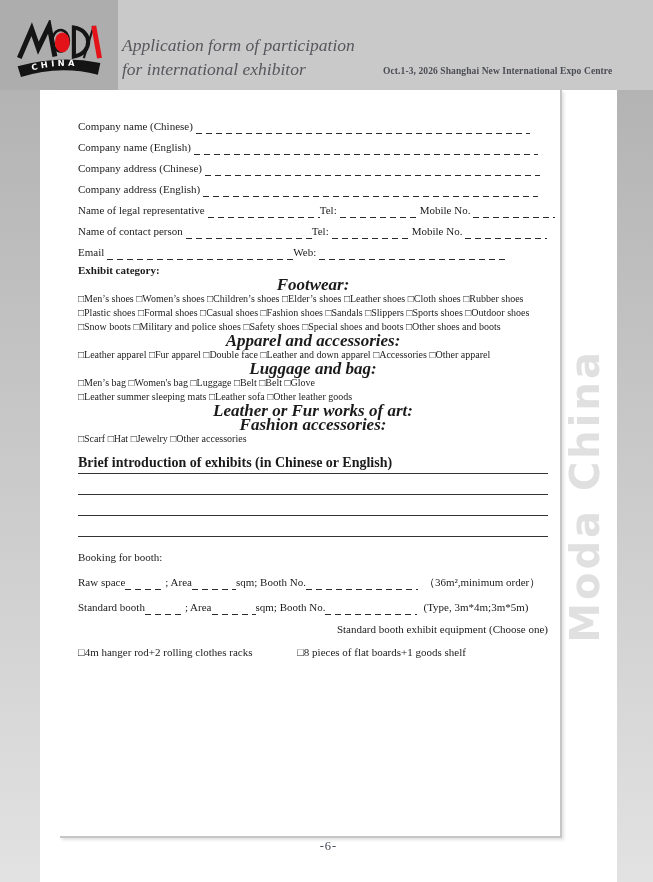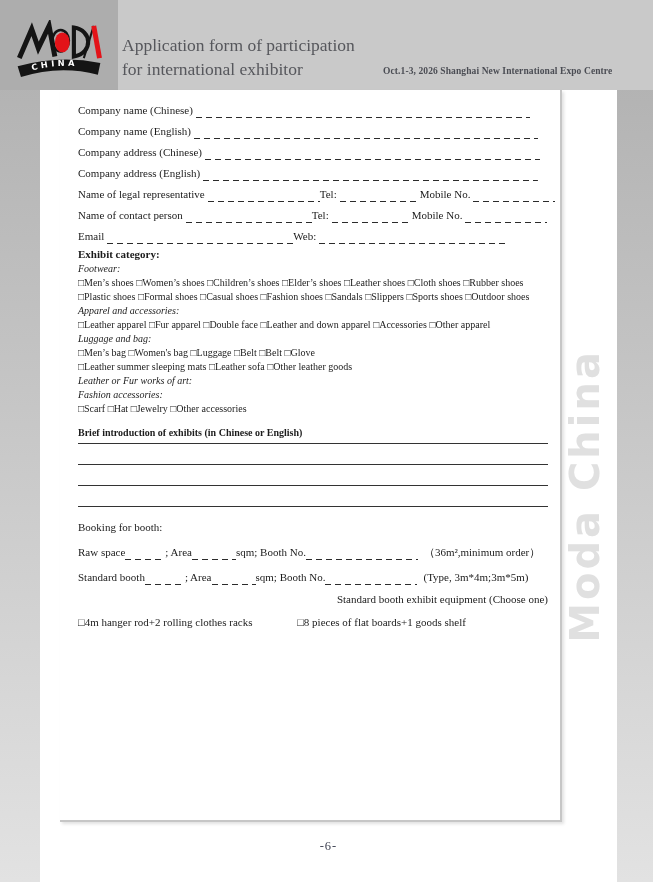--- a/index.html
+++ b/index.html
@@ -6,27 +6,27 @@
   .canvas{
     position:relative;width:653px;height:882px;overflow:hidden;
     background:linear-gradient(#aeaeae,#e2e2e2);
     font-family:"Liberation Serif","DejaVu Serif",serif;
     color:#1b1b1b;
   }
   
   .band{position:absolute;left:0;top:0;width:653px;height:90px;background:#c9c9c9;}
   .logo-box{position:absolute;left:0;top:0;width:118px;height:90px;background:#adadad;}
   .logo-box svg{position:absolute;left:16px;top:20px;}
-  .page-title{position:absolute;left:122px;top:33px;font-size:17.5px;line-height:24px;color:#56575c;}
+  .page-title{position:absolute;left:122px;top:33px;font-size:17.5px;line-height:24px;color:#56575c;font-style:italic;}
   .event-info{position:absolute;left:383px;top:66px;font-size:9.5px;font-weight:bold;color:#4b4d54;letter-spacing:.1px;}
   
   .container{position:absolute;left:40px;top:90px;width:577px;height:792px;background:#ffffff;}
   .sheet{
     position:absolute;left:20px;top:0;width:470px;height:724px;
-    padding:6px 12px 0 18px;background:#fff;
+    padding:22px 12px 0 18px;background:#fff;
     border-right:2px solid #c6c6c6;border-bottom:2px solid #c6c6c6;
     box-shadow:2px 2px 3px rgba(0,0,0,.12);
   }
   .watermark-wrap{position:absolute;left:514px;top:258px;width:62px;height:295px;
     display:flex;align-items:center;justify-content:center;}
   .watermark{
     writing-mode:vertical-rl;transform:rotate(180deg);
     font-family:"DejaVu Sans",sans-serif;font-weight:bold;
     font-size:40px;letter-spacing:3px;color:#e0e0e0;white-space:nowrap;
   }
@@ -39,25 +39,25 @@
     height:13px;margin-bottom:-1px;
     background:repeating-linear-gradient(90deg,#2b2b2b 0 6px,transparent 6px 10px) bottom/100% 1px no-repeat;
   }
   .grow{flex:1;}
   .w112{flex:0 0 112px;} .w128{flex:0 0 126px;} .w80{flex:0 0 80px;} .w82{flex:0 0 82px;}
   .w186{flex:0 0 186px;} .w190{flex:0 0 188px;}
   .w40{flex:0 0 40px;} .w42{flex:0 0 44px;} .w110{flex:0 0 112px;} .w92{flex:0 0 92px;}
   .mr18{margin-right:18px;} .mr10{margin-right:10px;} .mr8{margin-right:8px;}
   
   .cat-heading{font-weight:bold;font-size:11px;margin-top:4px;line-height:15px;}
-  .group-title{font-weight:normal;font-style:italic;font-size:10px;line-height:14px;}
+  .group-title{font-weight:bold;font-style:italic;font-size:17px;line-height:14px;text-align:center;}
   .cb-line{font-size:10px;line-height:14px;}
   .cb-item{white-space:normal;}
   
-  .brief-heading{font-weight:bold;font-size:10px;margin-top:10px;line-height:14px;}
+  .brief-heading{font-weight:bold;font-size:14px;margin-top:10px;line-height:14px;}
   .rule{border-top:1px solid #333;height:0;margin-top:20px;}
   .rule.first{margin-top:3px;}
   
   .booking-heading{font-size:11px;margin-top:13px;line-height:14px;}
   .brow{display:flex;align-items:flex-end;font-size:11px;margin-top:9px;height:16px;}
   .brow .lbl{white-space:nowrap;line-height:13px;}
   .note{white-space:nowrap;margin-left:6px;line-height:13px;}
   .equip-heading{font-size:11px;margin-top:8px;line-height:14px;text-align:right;}
   .equip-row{font-size:11px;margin-top:9px;line-height:14px;}
   .equip-row .cb-item{margin-right:42px;}
@@ -134,20 +134,21 @@
         <span class="blank w186"></span>
         <span class="lbl">Web:</span>
         <span class="blank w190"></span>
       </div>
 
       <div class="cat-heading">Exhibit category:</div>
 
       <div class="group-title">Footwear:</div>
       <div class="cb-line"><span class="cb-item">□Men’s shoes</span> <span class="cb-item">□Women’s shoes</span> <span class="cb-item">□Children’s shoes</span> <span class="cb-item">□Elder’s shoes</span> <span class="cb-item">□Leather shoes</span> <span class="cb-item">□Cloth shoes</span> <span class="cb-item">□Rubber shoes</span> </div>
       <div class="cb-line"><span class="cb-item">□Plastic shoes</span> <span class="cb-item">□Formal shoes</span> <span class="cb-item">□Casual shoes</span> <span class="cb-item">□Fashion shoes</span> <span class="cb-item">□Sandals</span> <span class="cb-item">□Slippers</span> <span class="cb-item">□Sports shoes</span> <span class="cb-item">□Outdoor shoes</span> </div>
+      <div class="cb-line"><span class="cb-item">□Snow boots</span> <span class="cb-item">□Military and police shoes</span> <span class="cb-item">□Safety shoes</span> <span class="cb-item">□Special shoes and boots</span> <span class="cb-item">□Other shoes and boots</span> </div>
 
       <div class="group-title">Apparel and accessories:</div>
       <div class="cb-line"><span class="cb-item">□Leather apparel</span> <span class="cb-item">□Fur apparel</span> <span class="cb-item">□Double face</span> <span class="cb-item">□Leather and down apparel</span> <span class="cb-item">□Accessories</span> <span class="cb-item">□Other apparel</span> </div>
 
       <div class="group-title">Luggage and bag:</div>
       <div class="cb-line"><span class="cb-item">□Men’s bag</span> <span class="cb-item">□Women's bag</span> <span class="cb-item">□Luggage</span> <span class="cb-item">□Belt</span> <span class="cb-item">□Belt</span> <span class="cb-item">□Glove</span> </div>
 
       <div class="cb-line"><span class="cb-item">□Leather summer sleeping mats</span> <span class="cb-item">□Leather sofa</span> <span class="cb-item">□Other leather goods</span> </div>
 
       <div class="group-title">Leather or Fur works of art:</div>

